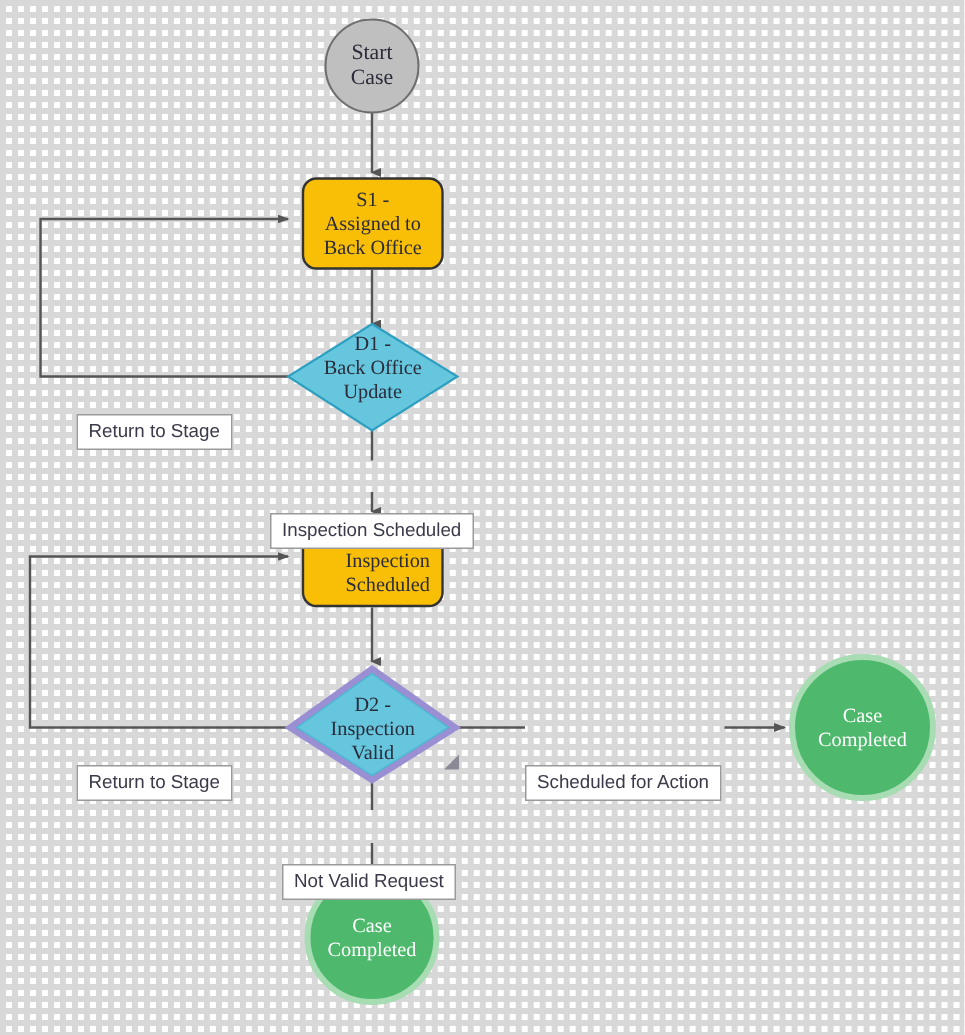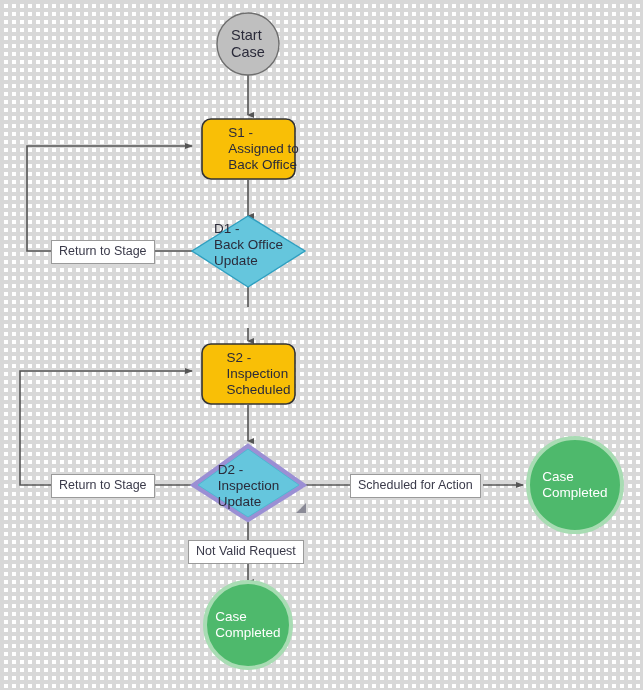--- a/index.html
+++ b/index.html
@@ -25,37 +25,39 @@
   }
   #diagram-svg {
     position: absolute;
     left: 0; top: 0;
   }
   .node-label {
     position: absolute;
     display: flex;
     align-items: center;
     justify-content: center;
-    text-align: left;
+    text-align: center;
     line-height: 1.18;
     pointer-events: none;
     white-space: pre-line;
+    font-family: Liberation Serif, serif;
   }
   .dark-text { color: #2b2b3a; }
   .white-text { color: #ffffff; }
   .edge-label {
     position: absolute;
     background: #ffffff;
     border: 1px solid #9a9a9a;
     color: #3a3a4a;
     font-size: 12.5px;
     line-height: 1;
     padding: 4px 7px 5px 7px;
     white-space: nowrap;
     box-sizing: border-box;
+    margin-top: 36px;
   }
   .shape-text-15 { font-size: 14.5px; }
   .shape-text-13 { font-size: 13.5px; }
 </style>
 </head>
 <body>
 
 <div id="canvas">
 
   <svg id="diagram-svg" width="643" height="690">
@@ -120,44 +122,45 @@
     </g>
 
     <g>
       <circle cx="248" cy="625" r="43" fill="#4eb96c" stroke="#a8dcb3" stroke-width="4"></circle>
     </g>
   </svg>
 
   <div class="node-label dark-text shape-text-15" style="left:212px; top:22px; width:72px; height:44px;">Start
 Case</div>
 
-  <div class="node-label dark-text shape-text-13" style="left:202px; top:124px; width:93px; height:50px;margin-left:15px;">S1 -
+  <div class="node-label dark-text shape-text-13" style="left:202px; top:124px; width:93px; height:50px;">S1 -
 Assigned to
 Back Office</div>
 
   <div class="node-label dark-text shape-text-13" style="left:192px; top:220px; width:113px; height:50px;">D1 -
 Back Office
 Update</div>
 
   <div class="node-label dark-text shape-text-13" style="left:202px; top:349px; width:93px; height:50px;padding-left:10px;">S2 -
 Inspection
 Scheduled</div>
 
   <div class="node-label dark-text shape-text-13" style="left:195px; top:461px; width:107px; height:50px;">D2 -
 Inspection
-Update</div>
+Valid</div>
 
   <div class="node-label white-text shape-text-13" style="left:528px; top:462px; width:94px; height:46px;">Case
 Completed</div>
 
   <div class="node-label white-text shape-text-13" style="left:203px; top:602px; width:90px; height:46px;">Case
 Completed</div>
 
   <div class="edge-label" style="left:51px; top:240px;">Return to Stage</div>
 
+  <div class="edge-label" style="left:180px; top:306px;">Inspection Scheduled</div>
 
   <div class="edge-label" style="left:51px; top:474px;">Return to Stage</div>
 
   <div class="edge-label" style="left:188px; top:540px;">Not Valid Request</div>
 
   <div class="edge-label" style="left:350px; top:474px;">Scheduled for Action</div>
 
 </div>
 
 </body></html>

